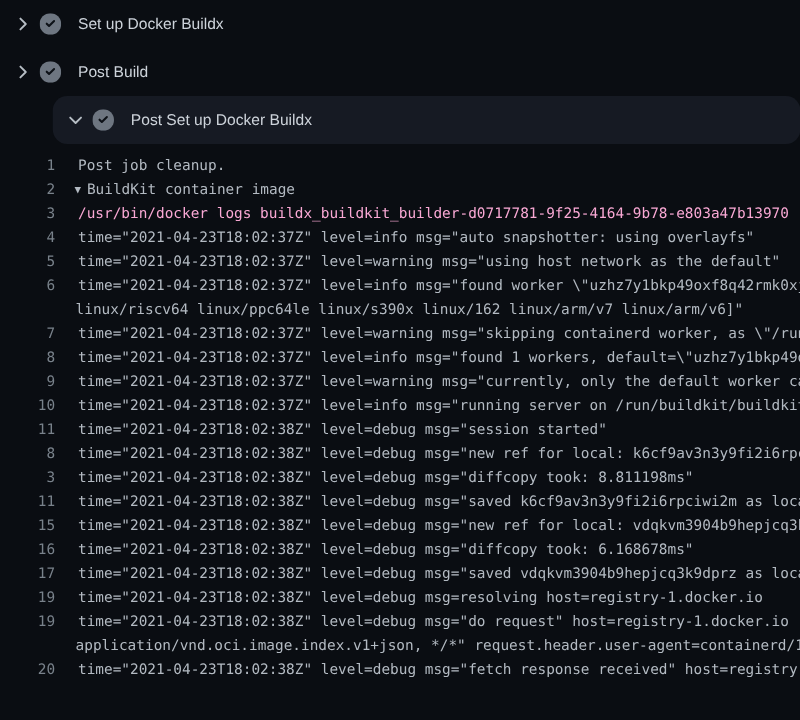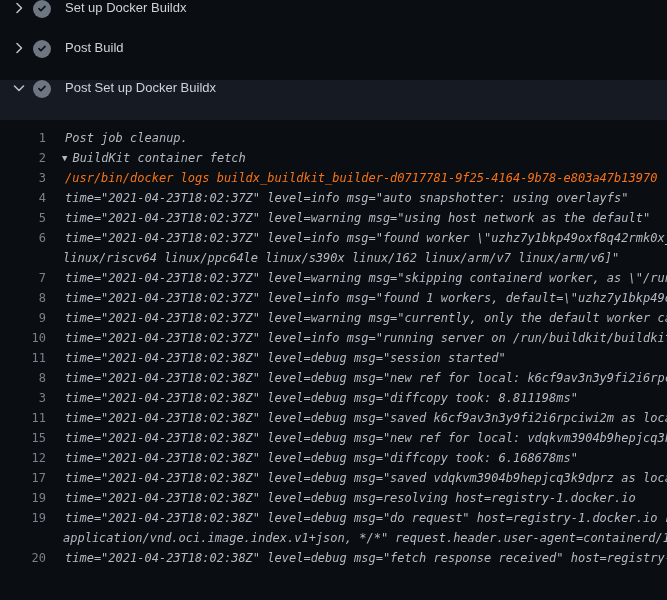--- a/index.html
+++ b/index.html
@@ -6,24 +6,24 @@
   body{
     width:667px;height:600px;overflow:hidden;
     background:#0a0d12;
     font-family:"Liberation Sans",sans-serif;
   }
   .app{width:667px;height:600px;overflow:hidden;}
 
   
   .steps{width:100%;}
   .step{
-    height:40px;display:flex;align-items:flex-start;
+    height:40px;display:flex;align-items:center;
     padding-left:11px;cursor:pointer;box-sizing:border-box;
   }
-  .step.expanded{background:#161a23;border-radius:0;}
+  .step.expanded{background:#161a23;border-radius:12px;margin-left:44px;}
   .chev{
     width:16px;height:16px;flex:0 0 16px;margin-right:6px;
     display:flex;align-items:center;justify-content:center;
   }
   .check{
     width:18px;height:18px;flex:0 0 18px;margin-right:14px;
     display:flex;align-items:center;justify-content:center;
   }
   .step-label{
     color:#cdd3da;font-size:13px;line-height:16px;font-weight:400;
@@ -37,24 +37,24 @@
     font-size:12px;color:#b3bac2;
   }
   .row{
     height:20px;display:flex;align-items:center;
     white-space:pre;overflow:hidden;width:667px;
   }
   .num{
     flex:0 0 46px;width:46px;text-align:right;
     color:#79828b;user-select:none;cursor:pointer;
   }
-  .content{margin-left:19px;flex:0 0 auto;font-style:italic;}
+  .content{margin-left:19px;flex:0 0 auto;}
   .row.wrap .content{margin-left:17px;}
   .row.group .content{margin-left:16px;}
-  .row.cmd .content{color:#f97316;}
+  .row.cmd .content{color:#f9a8d4;}
   .caret{
     font-size:9px;color:#b3bac2;margin-right:5px;
     display:inline-block;transform:translateY(-1px);cursor:pointer;
   }
 </style>
 </head>
 <body>
 
 <div class="app">
   <div class="steps">
@@ -96,35 +96,35 @@
           <svg width="18" height="18" viewBox="0 0 16 16">
             <circle cx="8" cy="8" r="8" fill="#6e7681"></circle>
             <path fill="#0d1117" d="M11.28 6.28a.75.75 0 0 0-1.06-1.06L7 8.44 5.78 7.22a.75.75 0 0 0-1.06 1.06l1.75 1.75a.75.75 0 0 0 1.06 0l3.75-3.75Z"></path>
           </svg>
         </span>
         <span class="step-label">Post Set up Docker Buildx</span>
       </div>
     </div>
   <div class="log">
       <div class="row plain"><span class="num">1</span><span class="content">Post job cleanup.</span></div>
-      <div class="row group"><span class="num">2</span><span class="content"><span class="caret">▼</span><span>BuildKit container fetch</span></span></div>
+      <div class="row group"><span class="num">2</span><span class="content"><span class="caret">▼</span><span>BuildKit container image</span></span></div>
       <div class="row cmd"><span class="num">3</span><span class="content">/usr/bin/docker logs buildx_buildkit_builder-d0717781-9f25-4164-9b78-e803a47b13970</span></div>
       <div class="row plain"><span class="num">4</span><span class="content">time="2021-04-23T18:02:37Z" level=info msg="auto snapshotter: using overlayfs"</span></div>
       <div class="row plain"><span class="num">5</span><span class="content">time="2021-04-23T18:02:37Z" level=warning msg="using host network as the default"</span></div>
       <div class="row plain"><span class="num">6</span><span class="content">time="2021-04-23T18:02:37Z" level=info msg="found worker \"uzhz7y1bkp49oxf8q42rmk0xj</span></div>
       <div class="row wrap"><span class="num"></span><span class="content">linux/riscv64 linux/ppc64le linux/s390x linux/162 linux/arm/v7 linux/arm/v6]"</span></div>
       <div class="row plain"><span class="num">7</span><span class="content">time="2021-04-23T18:02:37Z" level=warning msg="skipping containerd worker, as \"/run</span></div>
       <div class="row plain"><span class="num">8</span><span class="content">time="2021-04-23T18:02:37Z" level=info msg="found 1 workers, default=\"uzhz7y1bkp49o</span></div>
       <div class="row plain"><span class="num">9</span><span class="content">time="2021-04-23T18:02:37Z" level=warning msg="currently, only the default worker ca</span></div>
       <div class="row plain"><span class="num">10</span><span class="content">time="2021-04-23T18:02:37Z" level=info msg="running server on /run/buildkit/buildkit</span></div>
       <div class="row plain"><span class="num">11</span><span class="content">time="2021-04-23T18:02:38Z" level=debug msg="session started"</span></div>
       <div class="row plain"><span class="num">8</span><span class="content">time="2021-04-23T18:02:38Z" level=debug msg="new ref for local: k6cf9av3n3y9fi2i6rpc</span></div>
       <div class="row plain"><span class="num">3</span><span class="content">time="2021-04-23T18:02:38Z" level=debug msg="diffcopy took: 8.811198ms"</span></div>
       <div class="row plain"><span class="num">11</span><span class="content">time="2021-04-23T18:02:38Z" level=debug msg="saved k6cf9av3n3y9fi2i6rpciwi2m as loca</span></div>
       <div class="row plain"><span class="num">15</span><span class="content">time="2021-04-23T18:02:38Z" level=debug msg="new ref for local: vdqkvm3904b9hepjcq3k</span></div>
-      <div class="row plain"><span class="num">12</span><span class="content">time="2021-04-23T18:02:38Z" level=debug msg="diffcopy took: 6.168678ms"</span></div>
+      <div class="row plain"><span class="num">16</span><span class="content">time="2021-04-23T18:02:38Z" level=debug msg="diffcopy took: 6.168678ms"</span></div>
       <div class="row plain"><span class="num">17</span><span class="content">time="2021-04-23T18:02:38Z" level=debug msg="saved vdqkvm3904b9hepjcq3k9dprz as loca</span></div>
       <div class="row plain"><span class="num">19</span><span class="content">time="2021-04-23T18:02:38Z" level=debug msg=resolving host=registry-1.docker.io</span></div>
       <div class="row plain"><span class="num">19</span><span class="content">time="2021-04-23T18:02:38Z" level=debug msg="do request" host=registry-1.docker.io r</span></div>
       <div class="row wrap"><span class="num"></span><span class="content">application/vnd.oci.image.index.v1+json, */*" request.header.user-agent=containerd/1.4</span></div>
       <div class="row plain"><span class="num">20</span><span class="content">time="2021-04-23T18:02:38Z" level=debug msg="fetch response received" host=registry-</span></div>
     </div>
 </div>
 
 </body></html>

